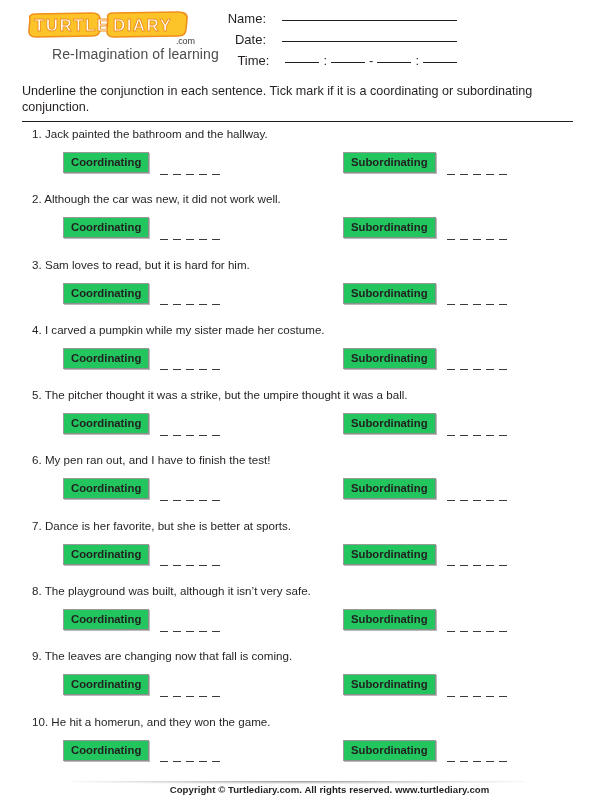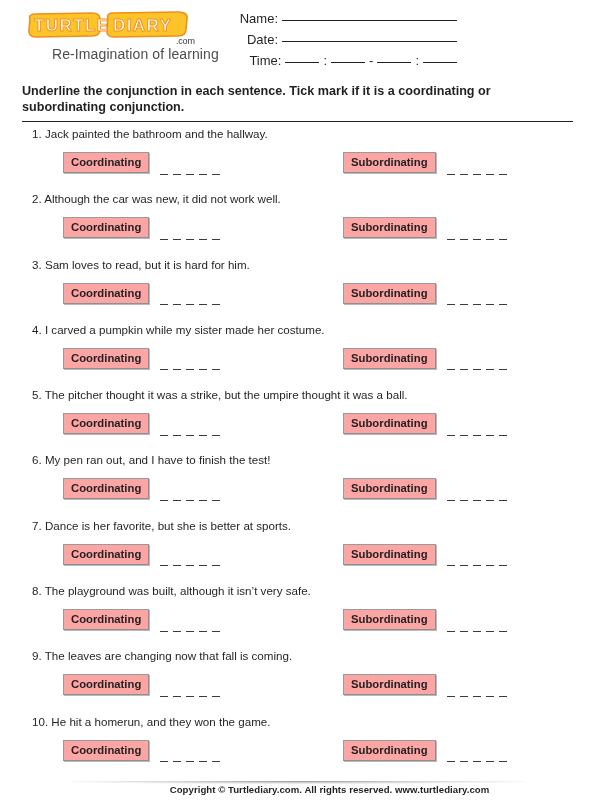--- a/index.html
+++ b/index.html
@@ -68,21 +68,21 @@
     font-size: 13px;
     color: #231f20;
     height: 21px;
     line-height: 21px;
     white-space: nowrap;
     display: flex;
     justify-content: flex-end;
     align-items: baseline;
   }
   .field-label {
-    margin-right: 4px;
+    margin-right: 16px;
   }
   .rule-long {
     display: inline-block;
     width: 175px;
     border-bottom: 1.3px solid #231f20;
     height: 1px;
     transform: translateY(-2px);
   }
   .rule-short {
     display: inline-block;
@@ -96,21 +96,21 @@
     padding: 0 4px;
   }
 
   
   .instruction {
     position: absolute;
     left: 22px;
     top: 84px;
     width: 551px;
     font-size: 12.6px;
-    font-weight: bold;
+    font-weight: normal;
     line-height: 15.5px;
     color: #231f20;
   }
   .divider {
     position: absolute;
     left: 22px;
     top: 121px;
     width: 551px;
     height: 0;
     border-top: 1.6px solid #231f20;
@@ -147,21 +147,21 @@
     position: absolute;
     top: 0;
     display: flex;
     align-items: center;
   }
   .opt-coord { left: 63px; }
   .opt-sub   { left: 343px; }
 
   .pill {
     display: inline-block;
-    background: #fca5a5;
+    background: #22c55e;
     border: 1px solid #9a9a9a;
     border-right-color: #8f8f8f;
     border-bottom-color: #8f8f8f;
     box-shadow: 1px 1px 0 0 #b9b9b9;
     font-size: 11.3px;
     font-weight: bold;
     color: #231f20;
     padding: 3px 7px 4px 7px;
     line-height: 12px;
     white-space: nowrap;

